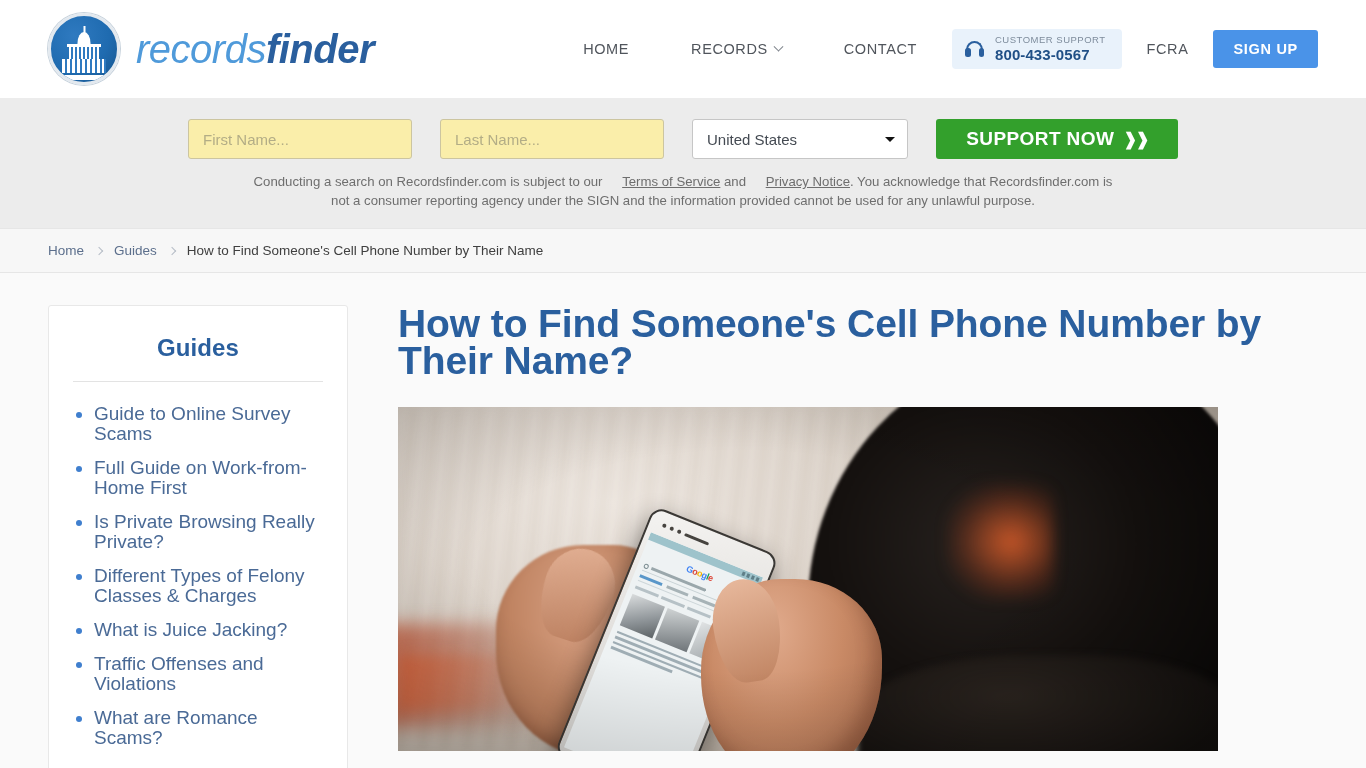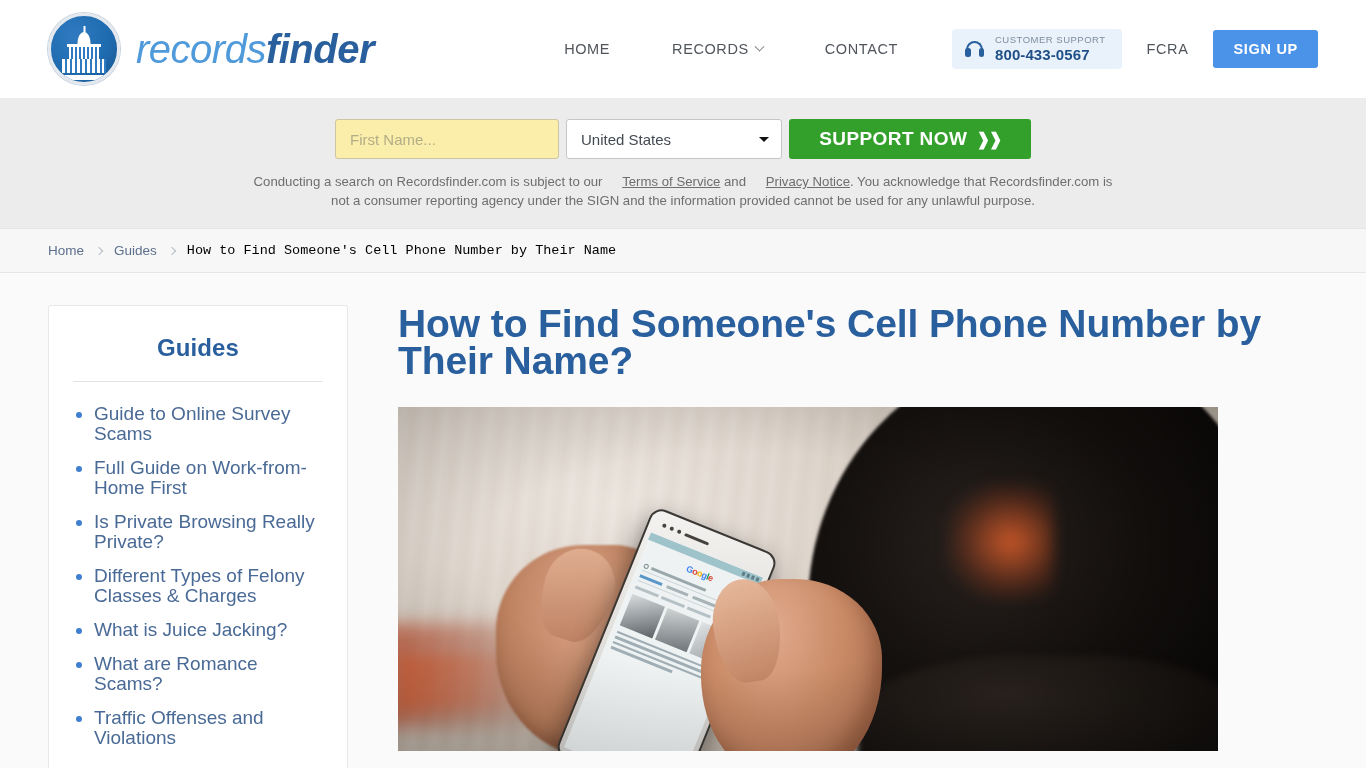--- a/index.html
+++ b/index.html
@@ -125,21 +125,21 @@
     border-bottom: 1.6px solid #7b8189;
     transform: rotate(45deg) translate(-2px,-2px);
   }
   .support {
     display: flex;
     align-items: center;
     background: #e9f2fb;
     border-radius: 4px;
     height: 40px;
     padding: 0 16px 0 13px;
-    margin-left: 23px;
+    margin-left: 4px;
     gap: 11px;
     text-decoration: none;
   }
   .headset {
     width: 19px; height: 19px;
     position: relative;
     flex: 0 0 auto;
   }
   .headset .band {
     position: absolute;
@@ -198,21 +198,21 @@
 
   
   .search-band {
     background: #ececec;
     padding: 21px 0 18px;
   }
   .search-row {
     display: flex;
     justify-content: center;
     align-items: center;
-    gap: 7px;
+    gap: 28px;
   }
   .inp {
     width: 224px; height: 40px;
     background: #faeeaa;
     border: 1px solid #ccc5a0;
     border-radius: 3px;
     padding: 0 14px;
     font-size: 15px;
     color: #5a5a52;
     font-family: "Liberation Sans", sans-serif;
@@ -293,21 +293,21 @@
   }
   .crumbs a { color: #5c6f8c; text-decoration: none; }
   .crumb-sep {
     display: inline-block;
     margin: 0 12px;
     width: 6px; height: 6px;
     border-right: 1.4px solid #b5bcc6;
     border-top: 1.4px solid #b5bcc6;
     transform: rotate(45deg);
   }
-  .crumb-current { color: #000000; font-family: Liberation Mono, monospace; }
+  .crumb-current { color: #404040; }
 
   
   .page {
     width: 1270px;
     margin: 0 auto;
     display: flex;
     gap: 0;
     padding-top: 32px;
   }
   .sidebar {
@@ -613,20 +613,21 @@
 
       <a class="login-link" href="#">FCRA</a>
       <button class="signup-btn">SIGN UP</button>
     </nav>
   </div>
 </div>
 
 <div class="search-band">
   <form class="search-row">
     <input class="inp" type="text" placeholder="First Name..." style="">
+    <input class="inp" type="text" placeholder="Last Name..." style="">
     <span class="sel-wrap">
       <select class="sel">
         <option>United States</option>
       </select>
       <i class="sel-arrow"></i>
     </span>
     <button class="search-btn">
       <span>SUPPORT NOW</span>
       <span class="chev">❱❱</span>
     </button>
@@ -651,22 +652,22 @@
 
   <aside class="sidebar">
     <h2 class="sidebar-title">Guides</h2>
     <div class="sidebar-rule"></div>
     <ul class="guide-list">
       <li><a href="#">Guide to Online Survey Scams</a></li>
       <li><a href="#">Full Guide on Work-from-Home First</a></li>
       <li><a href="#">Is Private Browsing Really Private?</a></li>
       <li><a href="#">Different Types of Felony Classes &amp; Charges</a></li>
       <li><a href="#">What is Juice Jacking?</a></li>
+      <li><a href="#">Traffic Offenses and Violations</a></li>
       <li><a href="#">What are Romance Scams?</a></li>
-      <li><a href="#">Traffic Offenses and Violations</a></li>
     </ul>
   </aside>
 
   <main class="content">
     <h1 class="article-title">How to Find Someone's Cell Phone Number by Their Name?</h1>
 
     <div class="hero">
       <div class="bg-wall"></div>
       <div class="wall-streaks"></div>
       <div class="red-streak"></div>

